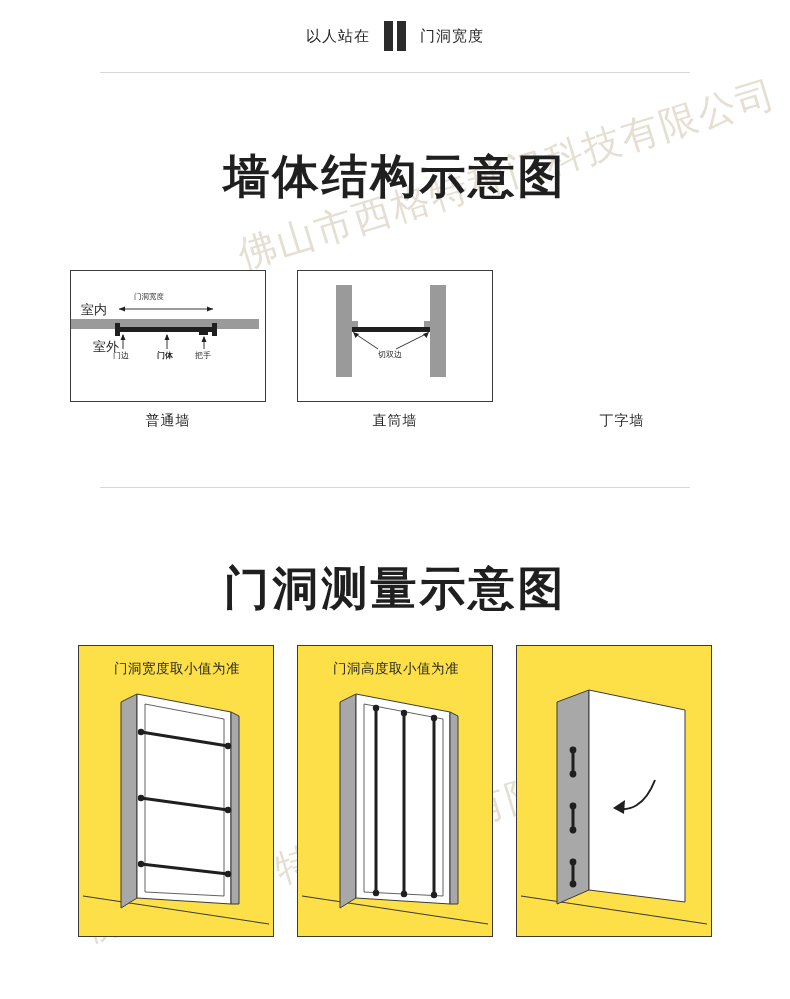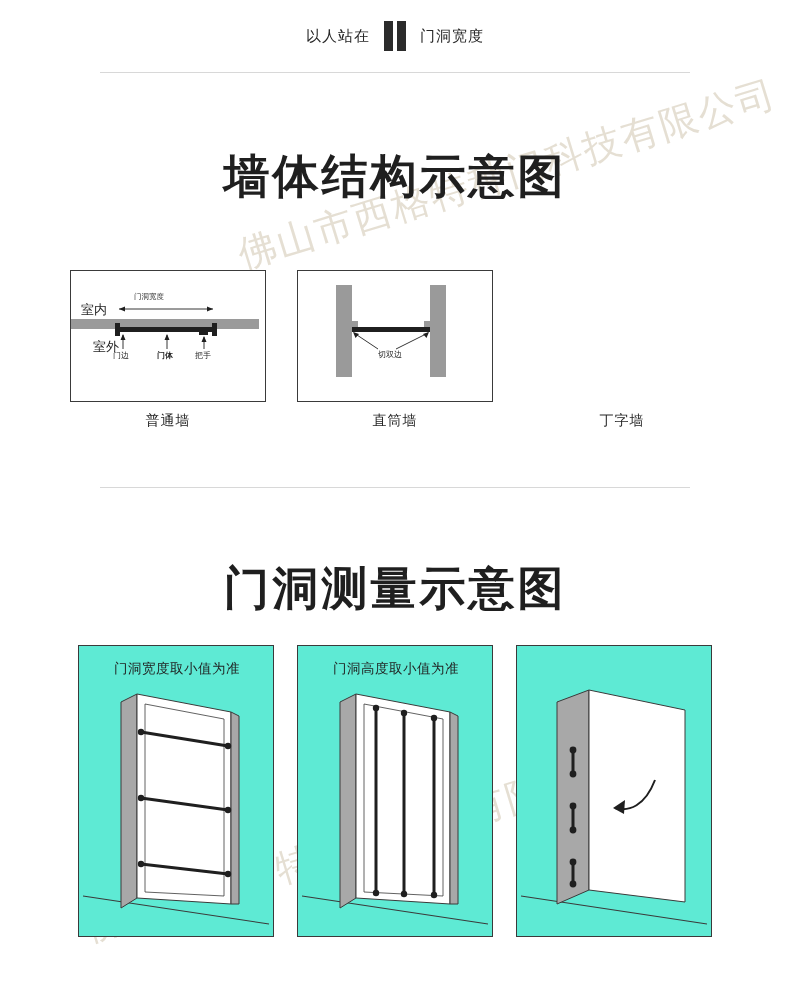--- a/index.html
+++ b/index.html
@@ -147,21 +147,21 @@
     width: 634px;
     height: 292px;
     z-index: 6;
   }
   .measure-cell {
     position: absolute;
     top: 0;
     width: 196px;
     height: 292px;
     border: 1px solid #3a3a3a;
-    background: #5eead4;
+    background: #fde047;
     box-sizing: border-box;
     overflow: hidden;
   }
   .measure-cell.m1 { left: 0; }
   .measure-cell.m2 { left: 219px; }
   .measure-cell.m3 { left: 438px; }
   .measure-label {
     position: absolute;
     top: 14px;
     left: 0;

